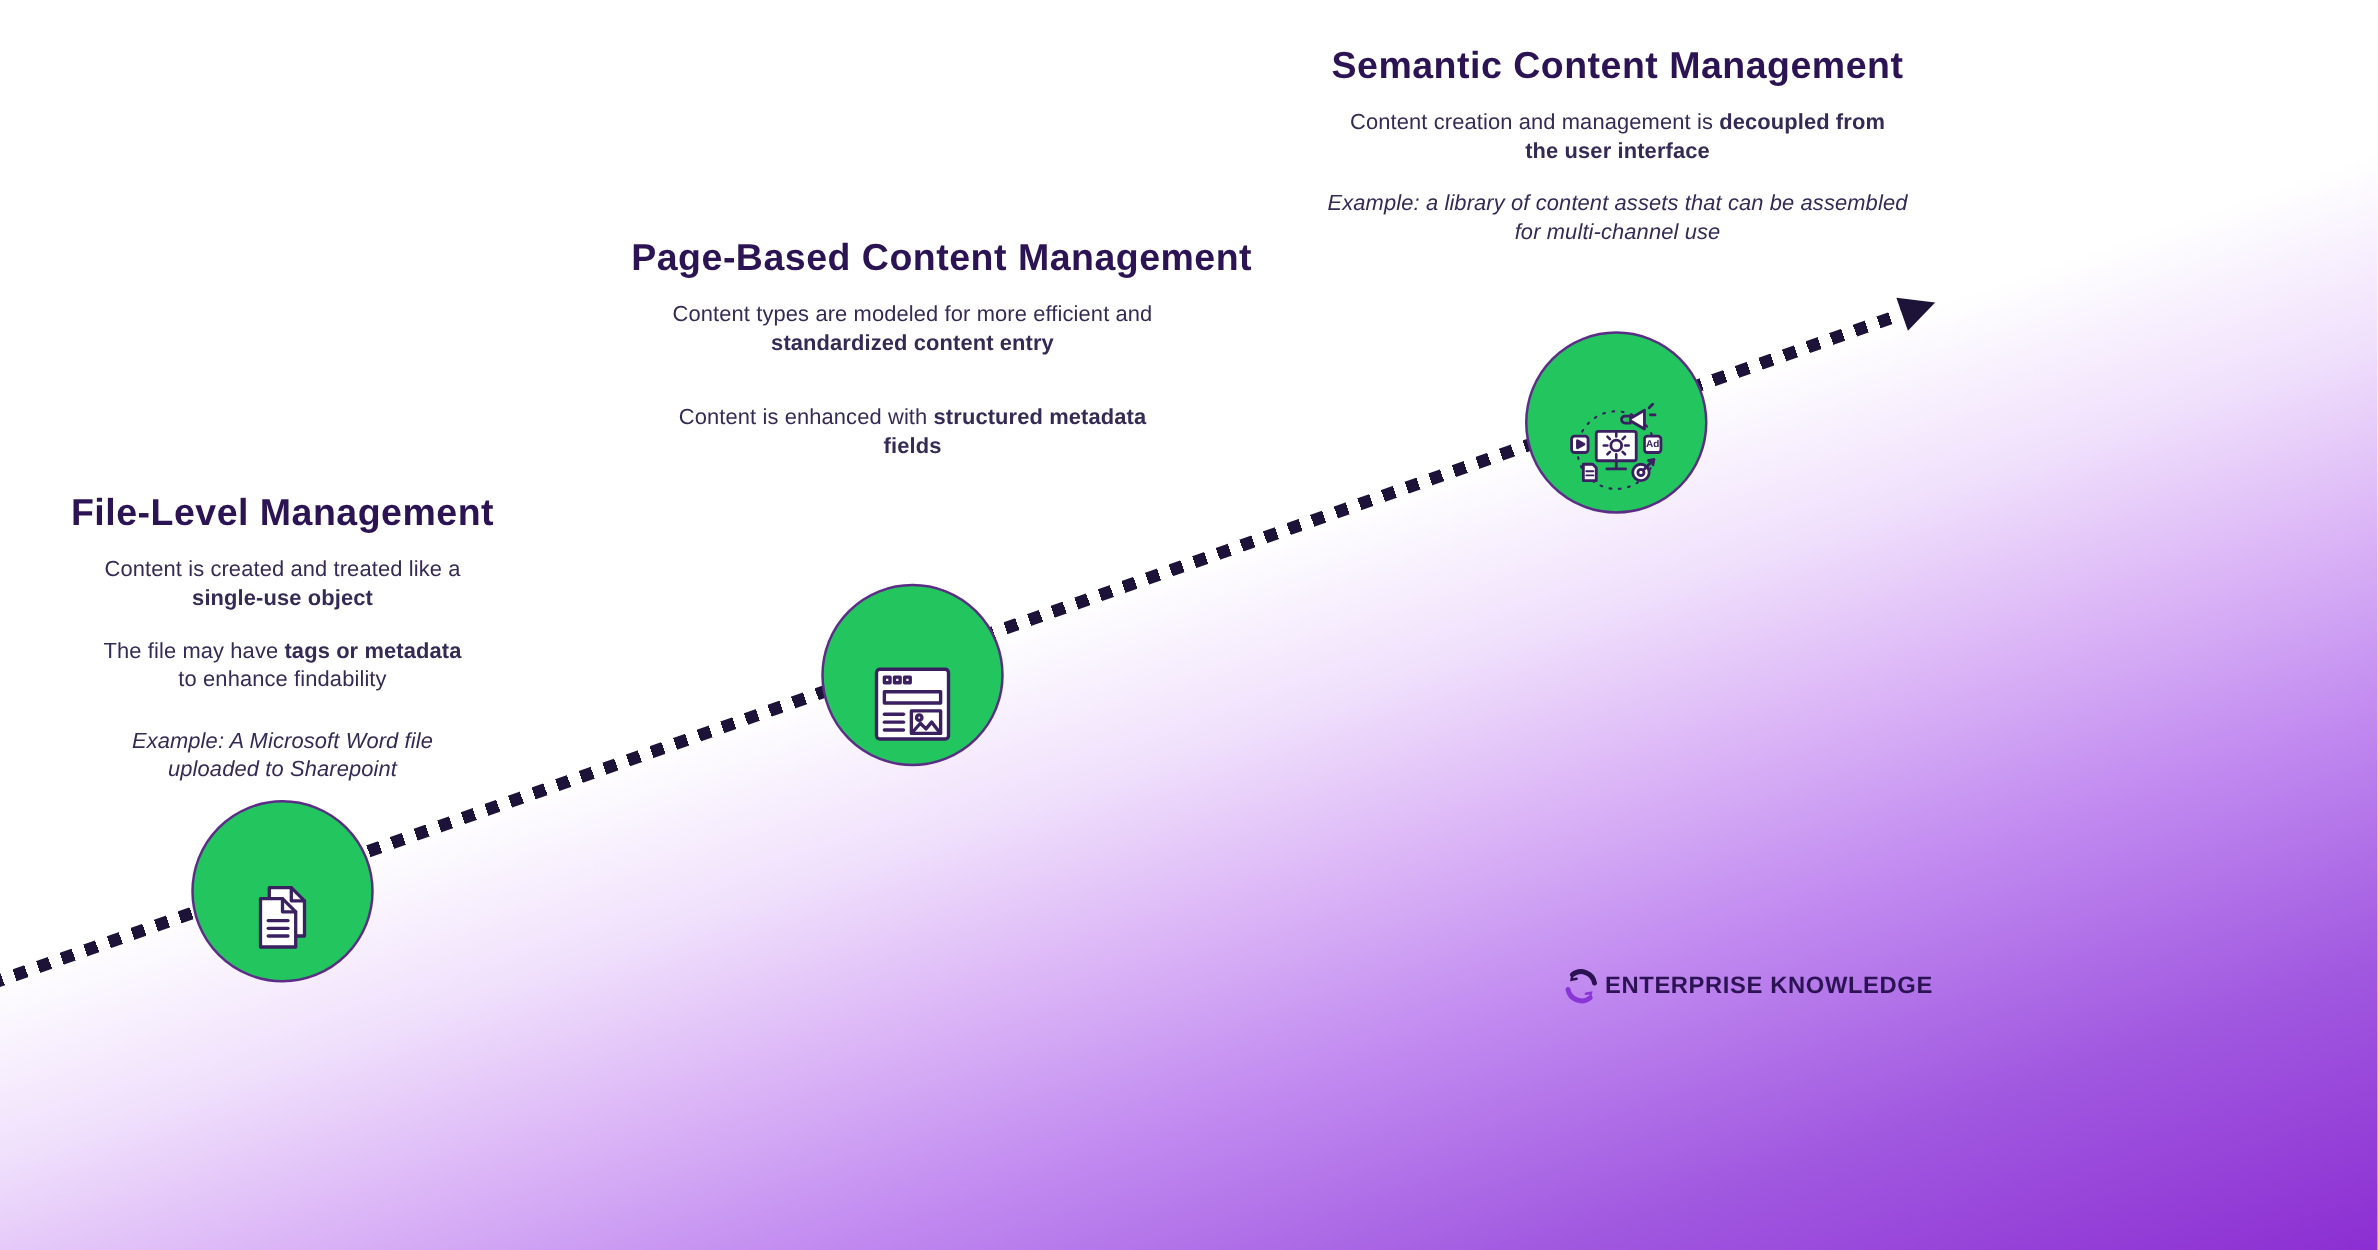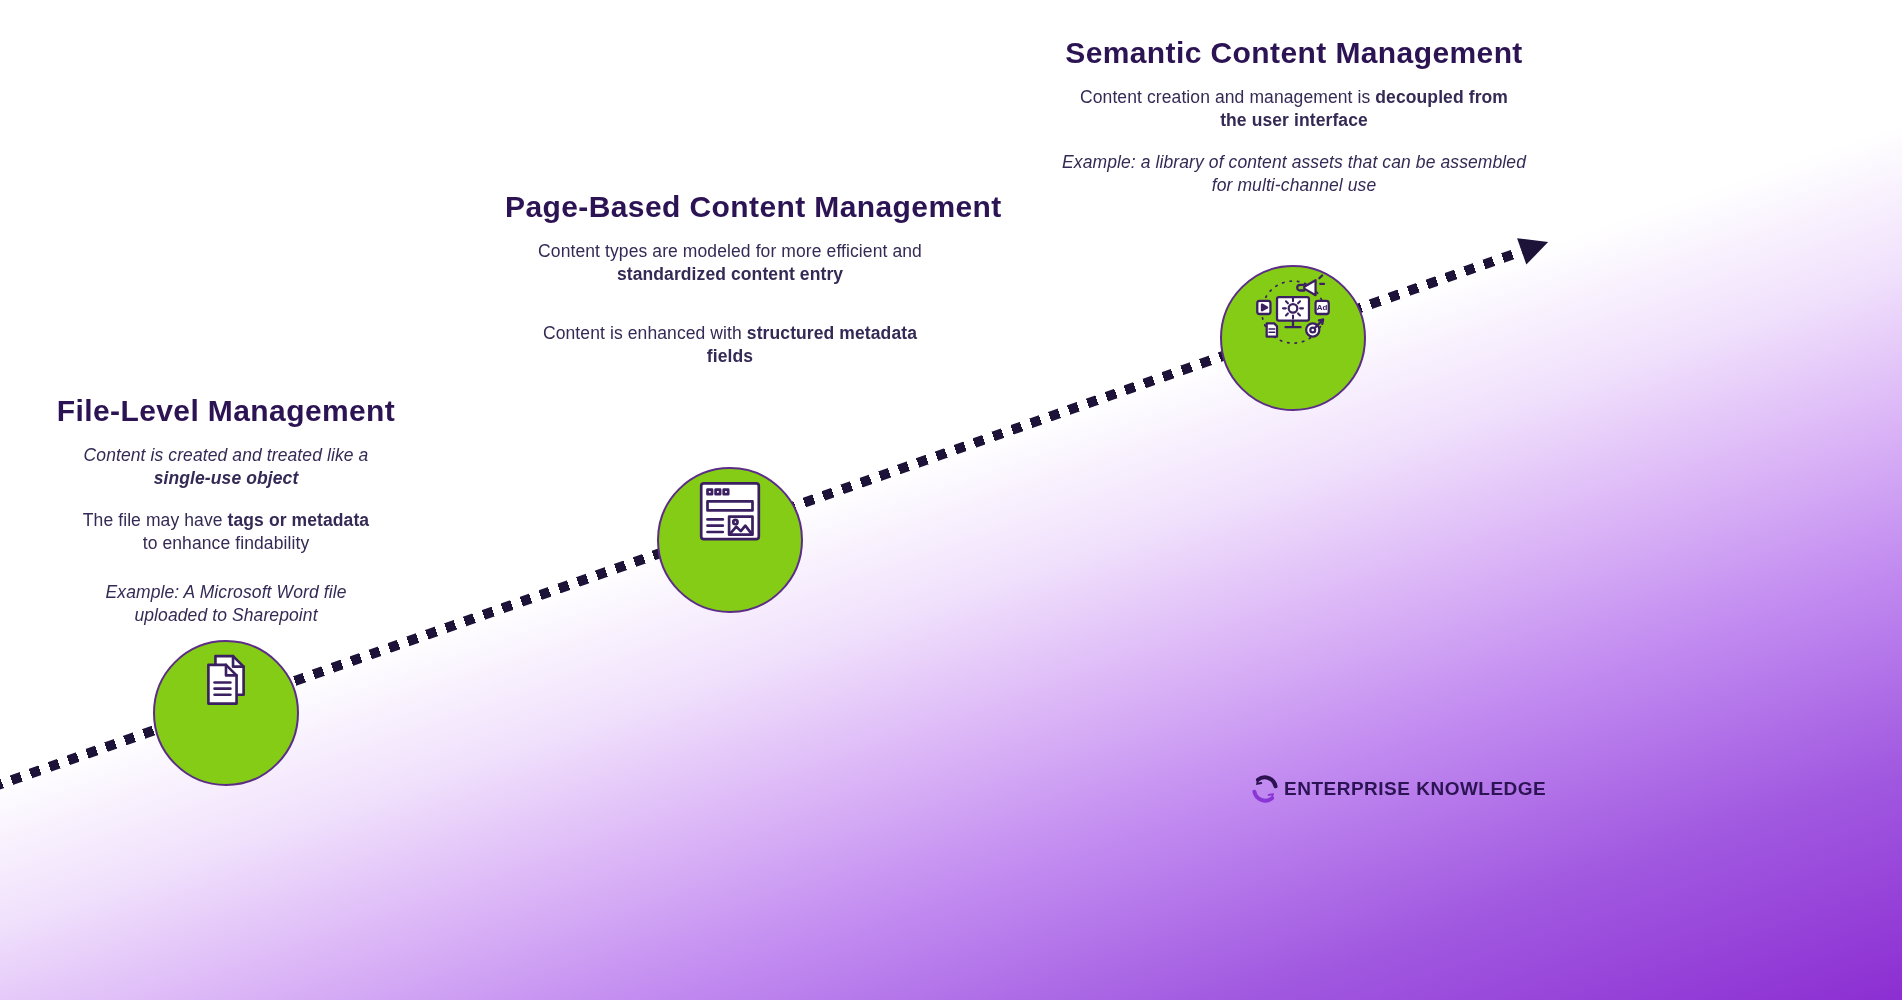--- a/index.html
+++ b/index.html
@@ -48,23 +48,23 @@
   .seg-b { font-weight: 700; }
   .ex { font-weight: 400; font-style: italic; }
 
   .stage-file     { left: 26px;   top: 394px; width: 400px; }
   .stage-page     { left: 505px;  top: 190px; width: 450px; }
   .stage-semantic { left: 1034px; top: 36px;  width: 520px; }
 
   
   .node {
     position: absolute; width: 146px; height: 146px;
-    border-radius: 50%; background: #84cc16;
+    border-radius: 50%; background: #22c55e;
     border: 2px solid var(--circle-border, #5c2d87);
-    display: flex; align-items: flex-start; justify-content: center;
+    display: flex; align-items: flex-end; justify-content: center;
     z-index: 2;
   }
   .node svg { color: var(--icon, #3a2060); }
   .node-file     { left: 153px;  top: 640px; }
   .node-page     { left: 657px;  top: 467px; }
   .node-semantic { left: 1220px; top: 265px; }
 
   
   .title {
     position: absolute; left: 608px; top: 676px; width: 944px;
@@ -87,21 +87,21 @@
 <body>
 
 <div class="canvas">
 
   <div class="continuum-line">
     <div class="arrowhead"></div>
   </div>
 
   <section class="stage stage-file">
     <h2>File-Level Management</h2>
-    <p style="max-width:360px;font-style:italic;">
+    <p style="max-width:360px;">
       <span>Content is created and treated like a </span><br>
       <span class="seg-b">single-use object</span>
     </p>
     <p style="max-width:380px;">
       <span>The file may have </span><span class="seg-b">tags or metadata</span><br>
       <span> to enhance findability</span>
     </p>
     <p style="max-width:300px; margin-top:26px;">
       <span class="ex">Example: A Microsoft Word file uploaded to Sharepoint</span>
     </p>

